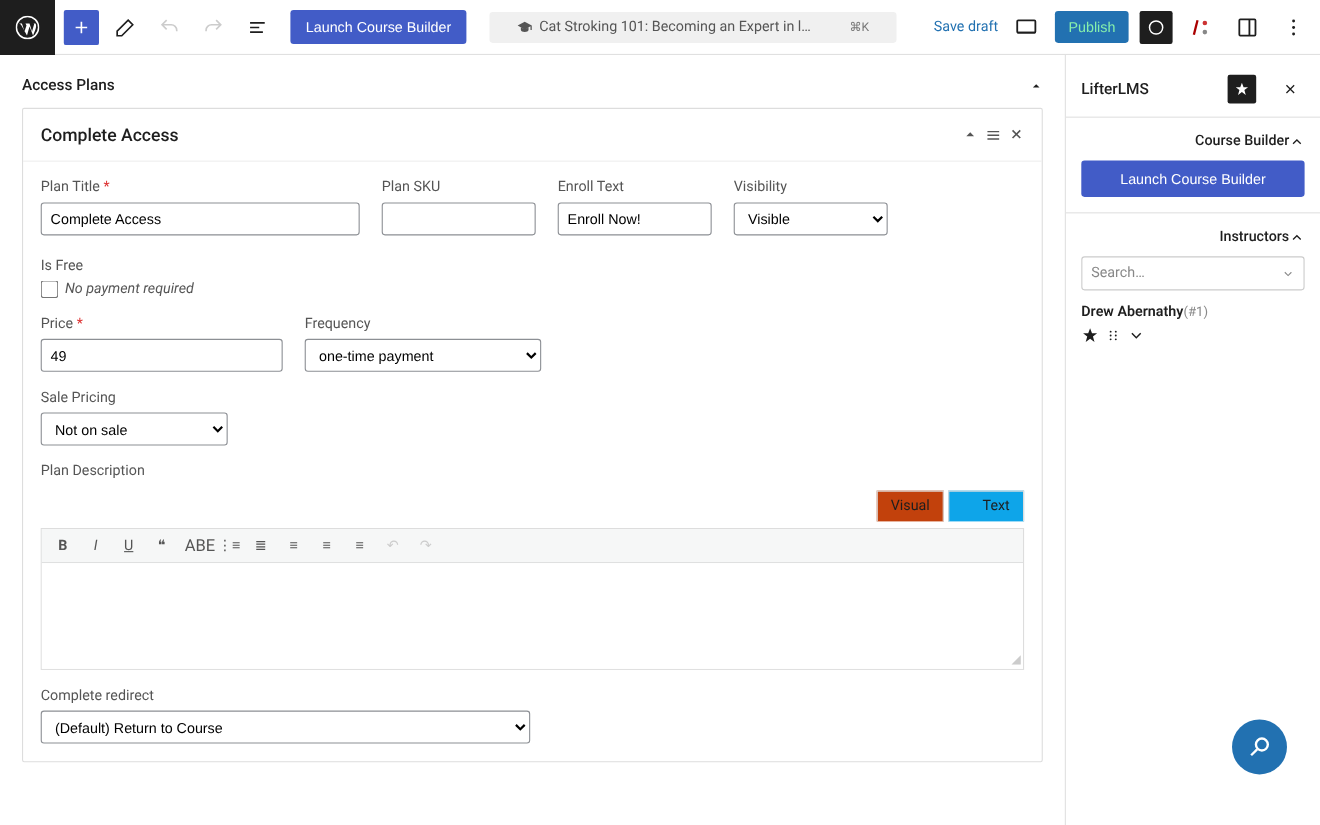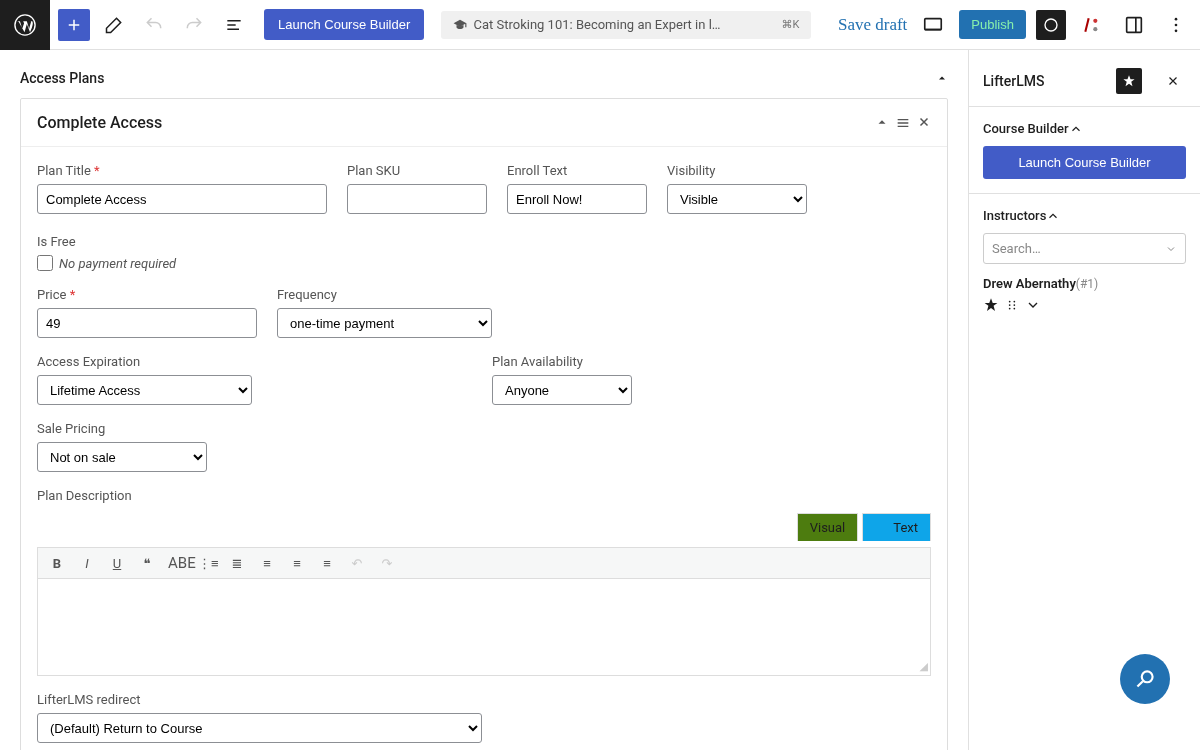--- a/index.html
+++ b/index.html
@@ -4,55 +4,55 @@
 <style>
 * { box-sizing: border-box; margin: 0; padding: 0; }
 body { font-family: -apple-system, BlinkMacSystemFont, "Segoe UI", Roboto, sans-serif; font-size: 13px; color: #1e1e1e; background: #fff; }
 .top-bar { height: 50px; border-bottom: 1px solid #e0e0e0; display: flex; align-items: center; padding: 0 8px 0 0; gap: 8px; }
 .wp-logo { width: 50px; height: 50px; background: #1e1e1e; display: flex; align-items: center; justify-content: center; color: #fff; }
 .wp-logo svg { width: 22px; height: 22px; }
 .add-btn { width: 32px; height: 32px; background: #425cc7; border-radius: 2px; display: flex; align-items: center; justify-content: center; color: #fff; cursor: pointer; }
 .tool-icon { width: 32px; height: 32px; display: flex; align-items: center; justify-content: center; color: #1e1e1e; cursor: pointer; }
 .tool-icon.disabled { color: #ccc; }
 .launch-btn { background: #425cc7; color: #fff; border: none; padding: 8px 14px; border-radius: 3px; font-size: 13px; cursor: pointer; margin-left: 6px; }
-.title-box { flex: 0 0 auto; background: #f0f0f0; height: 28px; display: flex; align-items: center; padding: 0 12px; border-radius: 3px; margin: 0 auto; gap: 6px; color: #555; min-width: 370px; }
+.title-box { flex: 0 0 auto; background: #f0f0f0; height: 28px; display: flex; align-items: center; padding: 0 25px; border-radius: 3px; margin: 0 auto; gap: 6px; color: #555; min-width: 370px; }
 .title-box .shortcut { margin-left: auto; font-size: 11px; color: #777; }
 .top-right { margin-left: auto; display: flex; align-items: center; gap: 10px; }
-.save-draft { color: #2271b1; font-size: 17px; cursor: pointer; font-family: Liberation Serif, serif; }
+.save-draft { color: #2271b1; font-size: 13px; cursor: pointer; }
 .publish-btn { background: #2271b1; color: #86efac; border: none; padding: 7px 12px; border-radius: 3px; font-size: 13px; cursor: pointer; }
 .icon-btn { width: 32px; height: 32px; display: flex; align-items: center; justify-content: center; cursor: pointer; }
 .plugin-icon { background: #1e1e1e; color: #fff; border-radius: 2px; width: 30px; height: 30px; }
 .layout { display: flex; height: calc(100vh - 50px); }
 .main { flex: 1; overflow-y: auto; padding: 0; }
 .sidebar { width: 232px; border-left: 1px solid #e0e0e0; padding: 0; }
 .section-header { padding: 20px 20px 12px; font-size: 14px; font-weight: 500; display: flex; align-items: center; justify-content: space-between; }
 .panel { margin: 0 20px 16px; border: 1px solid #ddd; border-radius: 2px; }
 .panel-header { padding: 14px 16px; font-size: 16px; font-weight: 500; display: flex; align-items: center; justify-content: space-between; border-bottom: 1px solid #eee; }
 .panel-header .controls { display: flex; gap: 6px; color: #555; }
 .panel-body { padding: 16px; }
 .form-row { display: flex; gap: 20px; margin-bottom: 16px; flex-wrap: wrap; }
 .field { display: flex; flex-direction: column; gap: 6px; }
 .field label { font-size: 13px; color: #555; }
 .req { color: #d33; }
 .field input[type="text"], .field select { height: 30px; border: 1px solid #8c8f94; border-radius: 3px; padding: 0 8px; font-size: 13px; background: #fff; }
-.check-row { display: flex; align-items: center; gap: 6px; font-style: italic; font-size: 13px; color: #555; }
+.check-row { display: flex; gap: 6px; font-style: italic; font-size: 13px; color: #555; }
 .check-row input { width: 16px; height: 16px; }
 .rte-tabs { display: flex; justify-content: flex-end; gap: 4px; margin-top: 4px; }
-.rte-tabs .tab { padding: 6px 12px; background: #4d7c0f; border: 1px solid #ddd; border-bottom: none; font-size: 13px; cursor: pointer; }
+.rte-tabs .tab { padding: 6px 12px; background: #c2410c; border: 1px solid #ddd; border-bottom: none; font-size: 13px; cursor: pointer; }
 .rte-tabs .tab.active { background: #0ea5e9; padding-left: 30px; }
 .rte { border: 1px solid #ddd; }
 .rte-toolbar { background: #f6f7f7; border-bottom: 1px solid #ddd; padding: 6px 10px; display: flex; gap: 12px; align-items: center; }
 .rte-toolbar span { width: 18px; text-align: center; font-size: 13px; color: #555; cursor: pointer; }
 .rte-body { height: 96px; background: #fff; position: relative; }
 .resize-handle { position: absolute; right: 2px; bottom: 2px; color: #ccc; font-size: 11px; }
 .side-header { padding: 18px 14px 12px; font-size: 14px; font-weight: 500; display: flex; align-items: center; gap: 24px; border-bottom: 1px solid #e0e0e0; }
 .side-header .star-box { margin-left: auto; background: #1e1e1e; color: #fff; width: 26px; height: 26px; display: flex; align-items: center; justify-content: center; border-radius: 2px; }
 .side-header .close { width: 20px; cursor: pointer; text-align: center; }
 .side-section { padding: 14px; border-bottom: 1px solid #e0e0e0; }
-.side-section h4 { font-size: 13px; font-weight: 500; display: flex; justify-content: flex-start; align-items: center; margin-bottom: 10px; }
+.side-section h4 { font-size: 13px; font-weight: 500; display: flex; justify-content: flex-end; align-items: center; margin-bottom: 10px; }
 .side-launch { width: 100%; background: #425cc7; color: #fff; border: none; padding: 9px; border-radius: 3px; font-size: 13px; cursor: pointer; }
 .search-combo { border: 1px solid #ccc; border-radius: 3px; padding: 7px 8px; font-size: 13px; color: #888; display: flex; justify-content: space-between; align-items: center; margin-bottom: 12px; }
 .instructor-name { font-size: 13px; font-weight: 600; }
 .instructor-name .sub { color: #888; font-weight: 400; font-size: 12px; }
 .instructor-icons { display: flex; gap: 6px; margin-top: 6px; align-items: center; color: #1e1e1e; }
 .fab { position: absolute; right: 30px; bottom: 46px; width: 50px; height: 50px; background: #2271b1; border-radius: 50%; display: flex; align-items: center; justify-content: center; color: #fff; cursor: pointer; }
 svg { display: block; }
 </style>
 </head>
 <body>
@@ -191,30 +191,20 @@
           <div class="field" style="width:220px">
             <label><span>Price</span> <span class="req">*</span></label>
             <input type="text" value="49" style="">
           </div>
           <div class="field" style="width:215px">
             <label>Frequency</label>
             <select><option>one-time payment</option></select>
           </div>
         </div>
 
-        <div class="form-row">
-          <div class="field" style="width:215px">
-            <label>Access Expiration</label>
-            <select><option>Lifetime Access</option></select>
-          </div>
-          <div class="field" style="width:140px;margin-left:220px">
-            <label>Plan Availability</label>
-            <select><option>Anyone</option></select>
-          </div>
-        </div>
 
         <div class="form-row">
           <div class="field" style="width:170px">
             <label>Sale Pricing</label>
             <select><option>Not on sale</option></select>
           </div>
         </div>
 
         <div class="field" style="width:100%">
           <label>Plan Description</label>
@@ -237,21 +227,21 @@
               <span style="color:#ccc">↶</span>
               <span style="color:#ccc">↷</span>
             </div>
             <div class="rte-body">
               <span class="resize-handle">◢</span>
             </div>
           </div>
         </div>
 
         <div class="field" style="width:445px;margin-top:16px">
-          <label>LifterLMS redirect</label>
+          <label>Complete redirect</label>
           <select><option>(Default) Return to Course</option></select>
         </div>
 
       </div>
     </div>
 
   </div>
 
   <div class="sidebar">
     <div class="side-header">

